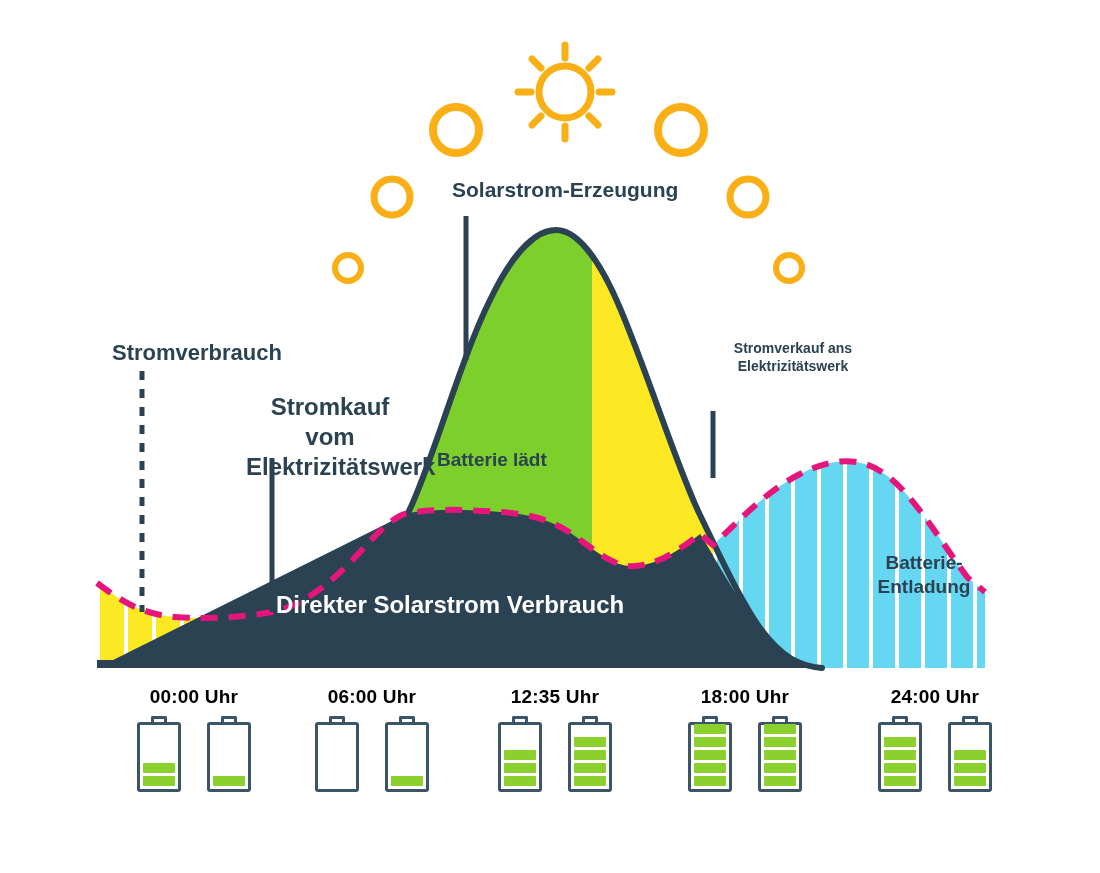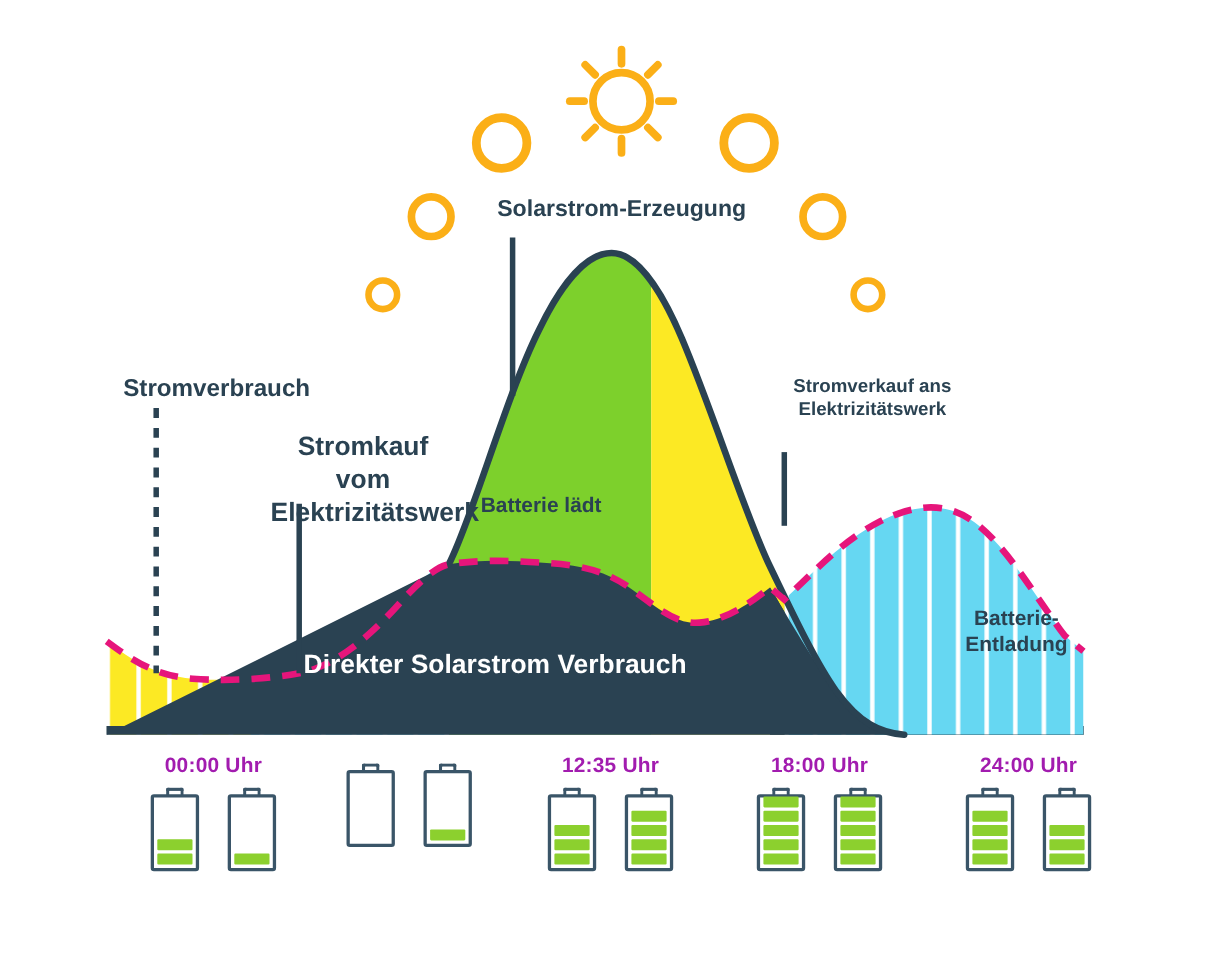--- a/index.html
+++ b/index.html
@@ -9,28 +9,28 @@
   svg#fig{position:absolute;left:0;top:0;width:1100px;height:873px;display:block;}
 
   .lbl{position:absolute;color:#2A4252;font-weight:bold;line-height:1.25;
        white-space:pre-line;}
   .lbl.center{text-align:center;}
   .lbl.white{color:#ffffff;}
 
   .l-solar{left:452px;top:177px;font-size:21px;}
   .l-verbrauch{left:112px;top:339px;font-size:22px;}
   .l-kauf{left:246px;top:392px;font-size:24px;text-align:center;width:168px;}
-  .l-verkauf{left:697px;top:340px;font-size:17px;text-align:center;width:192px;}
+  .l-verkauf{left:697px;top:340px;font-size:14px;text-align:center;width:192px;}
   .l-battlaedt{left:437px;top:448px;font-size:19px;}
   .l-direkt{left:276px;top:590px;font-size:24px;}
   .l-entladung{left:826px;top:551px;font-size:19px;text-align:center;width:104px;margin-left:46px;}
 
   .time-row{position:absolute;left:0;top:686px;width:1100px;height:130px;}
   .tgroup{position:absolute;width:200px;text-align:center;}
-  .tgroup .tlabel{font-size:19px;font-weight:bold;color:#a21caf;
+  .tgroup .tlabel{font-size:19px;font-weight:bold;color:#000000;
                   letter-spacing:.2px;}
   .batts{margin-top:8px;display:flex;justify-content:center;gap:26px;}
   .batt{position:relative;width:44px;height:76px;}
   .batt .cap{position:absolute;left:14px;top:0;width:16px;height:7px;
              border:3px solid #3A5568;border-bottom:none;
              border-radius:2px 2px 0 0;background:#fff;box-sizing:border-box;}
   .batt .body{position:absolute;left:0;top:6px;width:44px;height:70px;
               border:3px solid #3A5568;border-radius:3px;background:#fff;
               box-sizing:border-box;display:flex;flex-direction:column-reverse;
               justify-content:flex-start;padding:3px;gap:3px;}
@@ -199,20 +199,21 @@
           </div>
           <div class="batt">
             <div class="cap"></div>
             <div class="body">
               <div class="seg"></div>
             </div>
           </div>
         </div>
       </div>
       <div class="tgroup" style="left: 272px;">
+        <div class="tlabel">06:00 Uhr</div>
         <div class="batts">
           <div class="batt">
             <div class="cap"></div>
             <div class="body"></div>
           </div>
           <div class="batt">
             <div class="cap"></div>
             <div class="body">
               <div class="seg"></div>
             </div>

